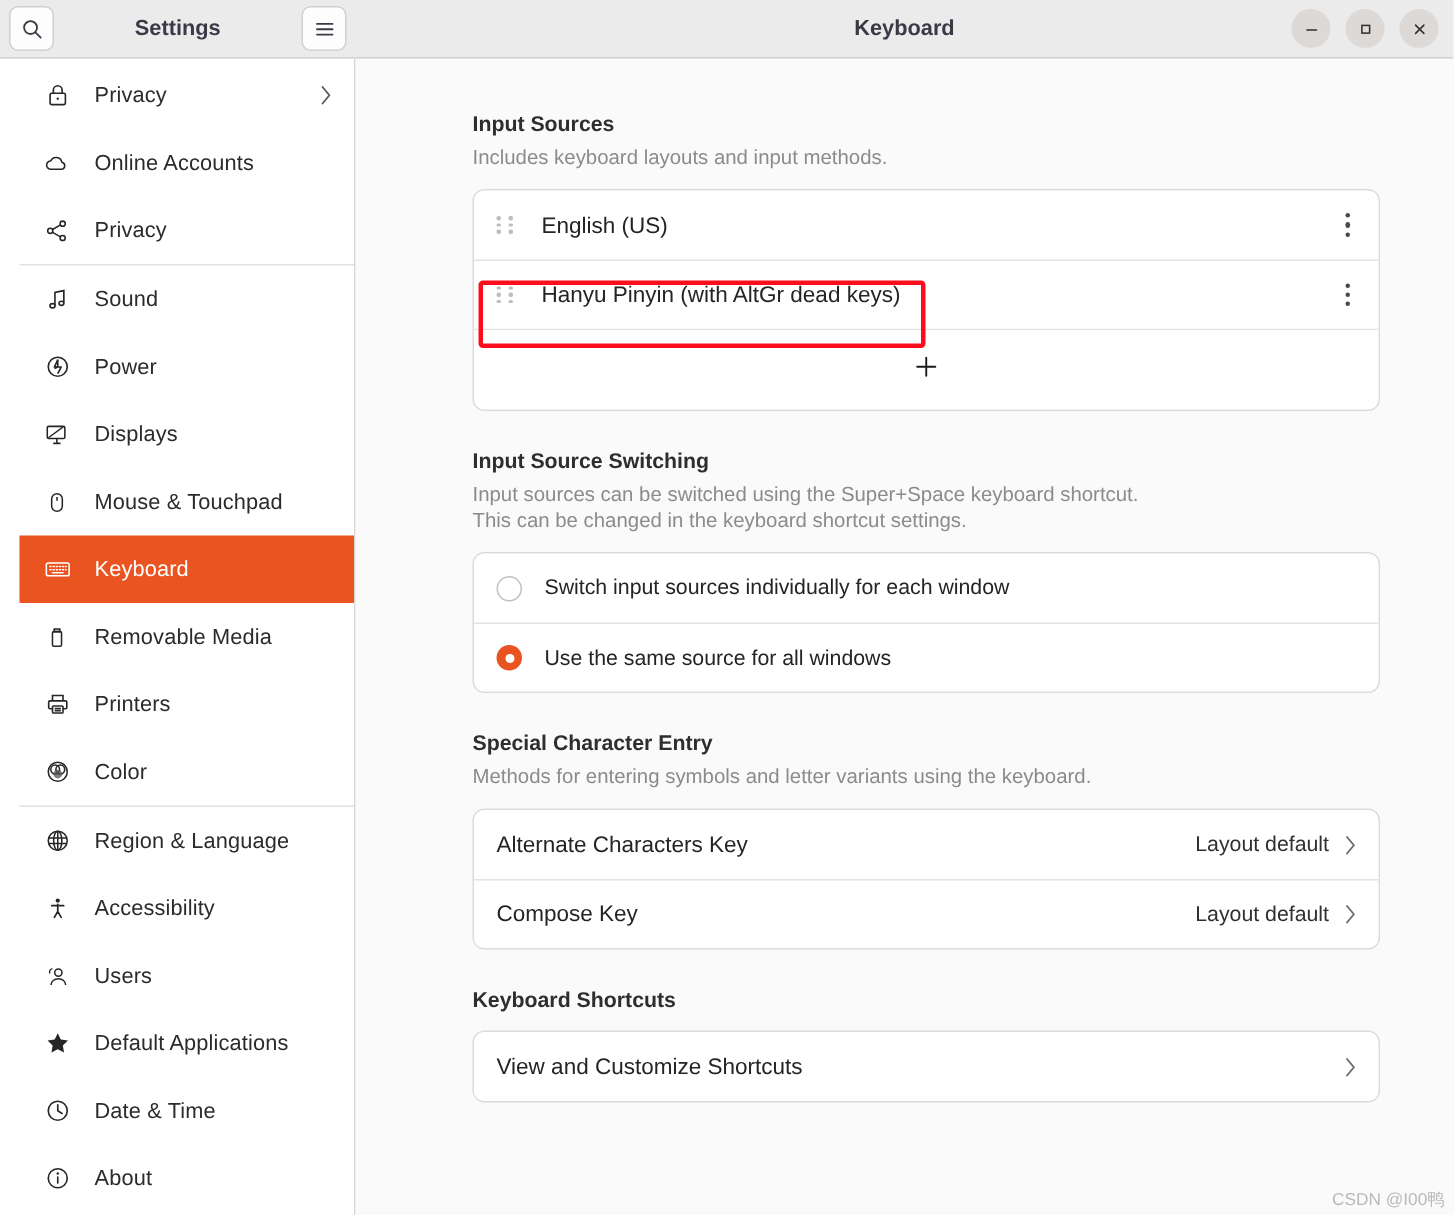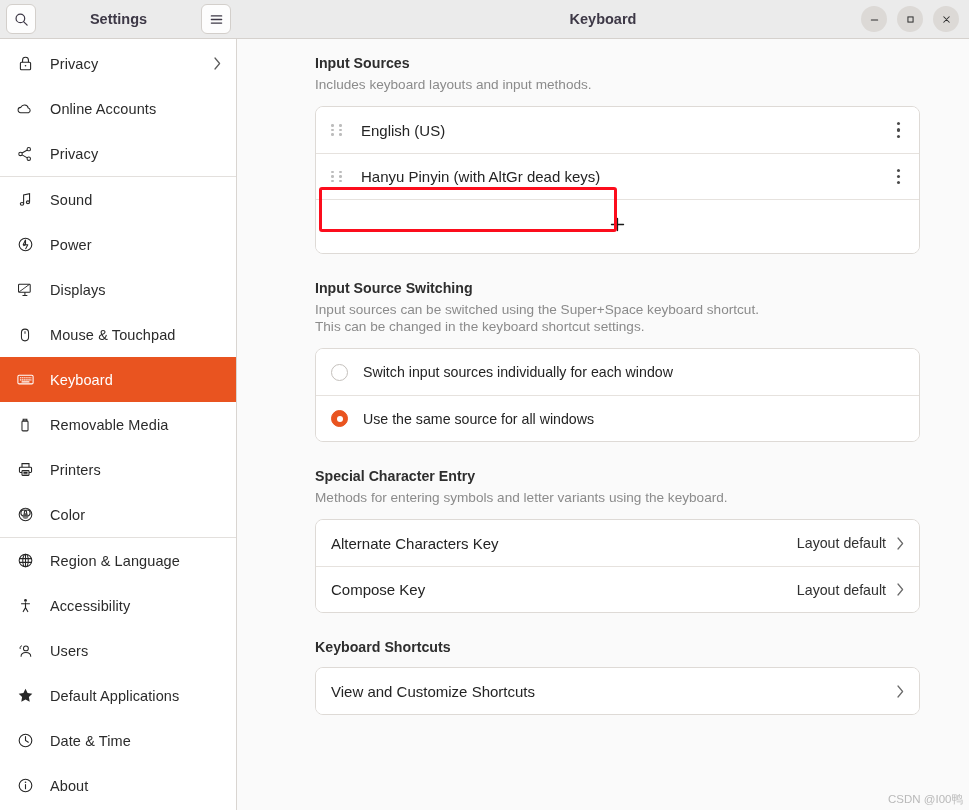--- a/index.html
+++ b/index.html
@@ -55,20 +55,21 @@
   
   .body { flex: 1; display: flex; min-height: 0; }
 
   
   .sidebar {
     width: 237px; flex: 0 0 237px;
     background: #ffffff;
     border-right: 1px solid #d9d5d1;
     overflow: hidden;
     padding-top: 2px;
+    padding-left: 13px;
   }
   .nav-item {
     height: 45px;
     display: flex; align-items: center;
     padding: 0 14px 0 14px;
     cursor: pointer;
     color: #2b2b2b;
   }
   .nav-item .ico {
     width: 22px; flex: 0 0 22px;
@@ -80,21 +81,21 @@
   .nav-item.active { background: #e95420; color: #ffffff; }
   .nav-item.active svg { stroke: #ffffff; fill: none; }
   .nav-item.active .kbd-glyph rect,
   .nav-item.active .kbd-glyph path { stroke: #fff; }
   .nav-sep { height: 1px; background: #e3e0dd; margin: 0; }
 
   
   .content {
     flex: 1; background: #fafafa;
     overflow: hidden;
-    padding: 16px 49px 0 78px;
+    padding: 36px 49px 0 78px;
   }
   .sec-title {
     font-size: 14.2px; font-weight: bold; color: #2e2e2e;
     margin-bottom: 5px;
   }
   .sec-desc { font-size: 13.6px; color: #8b8b8b; line-height: 1.33; }
   .sec-desc + .sec-desc { margin-top: -1px; }
   .group { margin-bottom: 26px; }
 
   .card {

